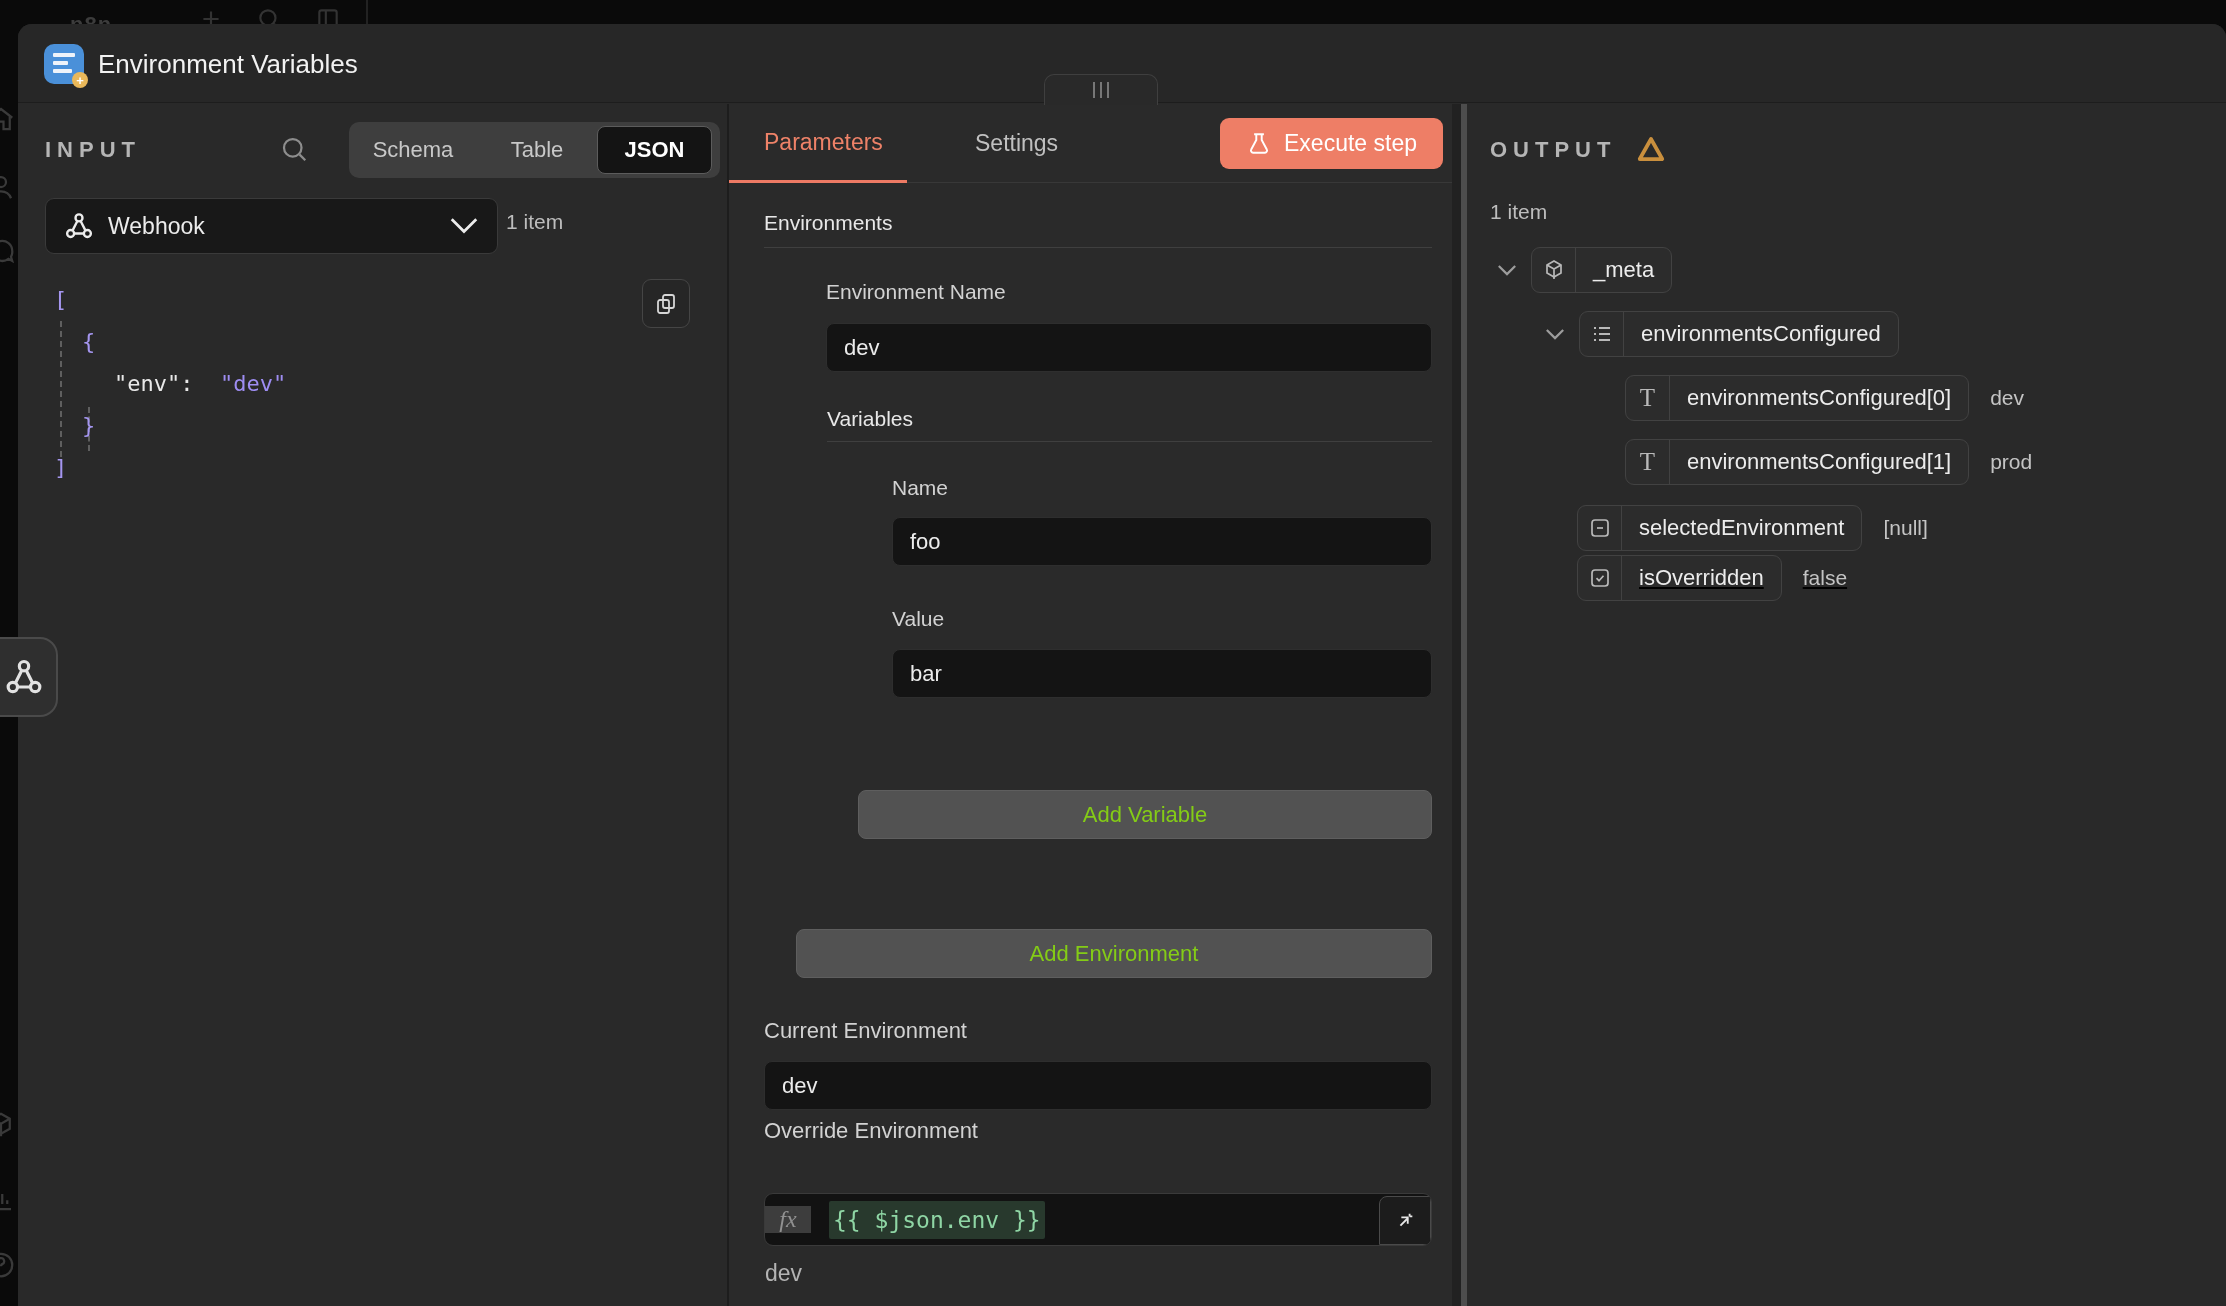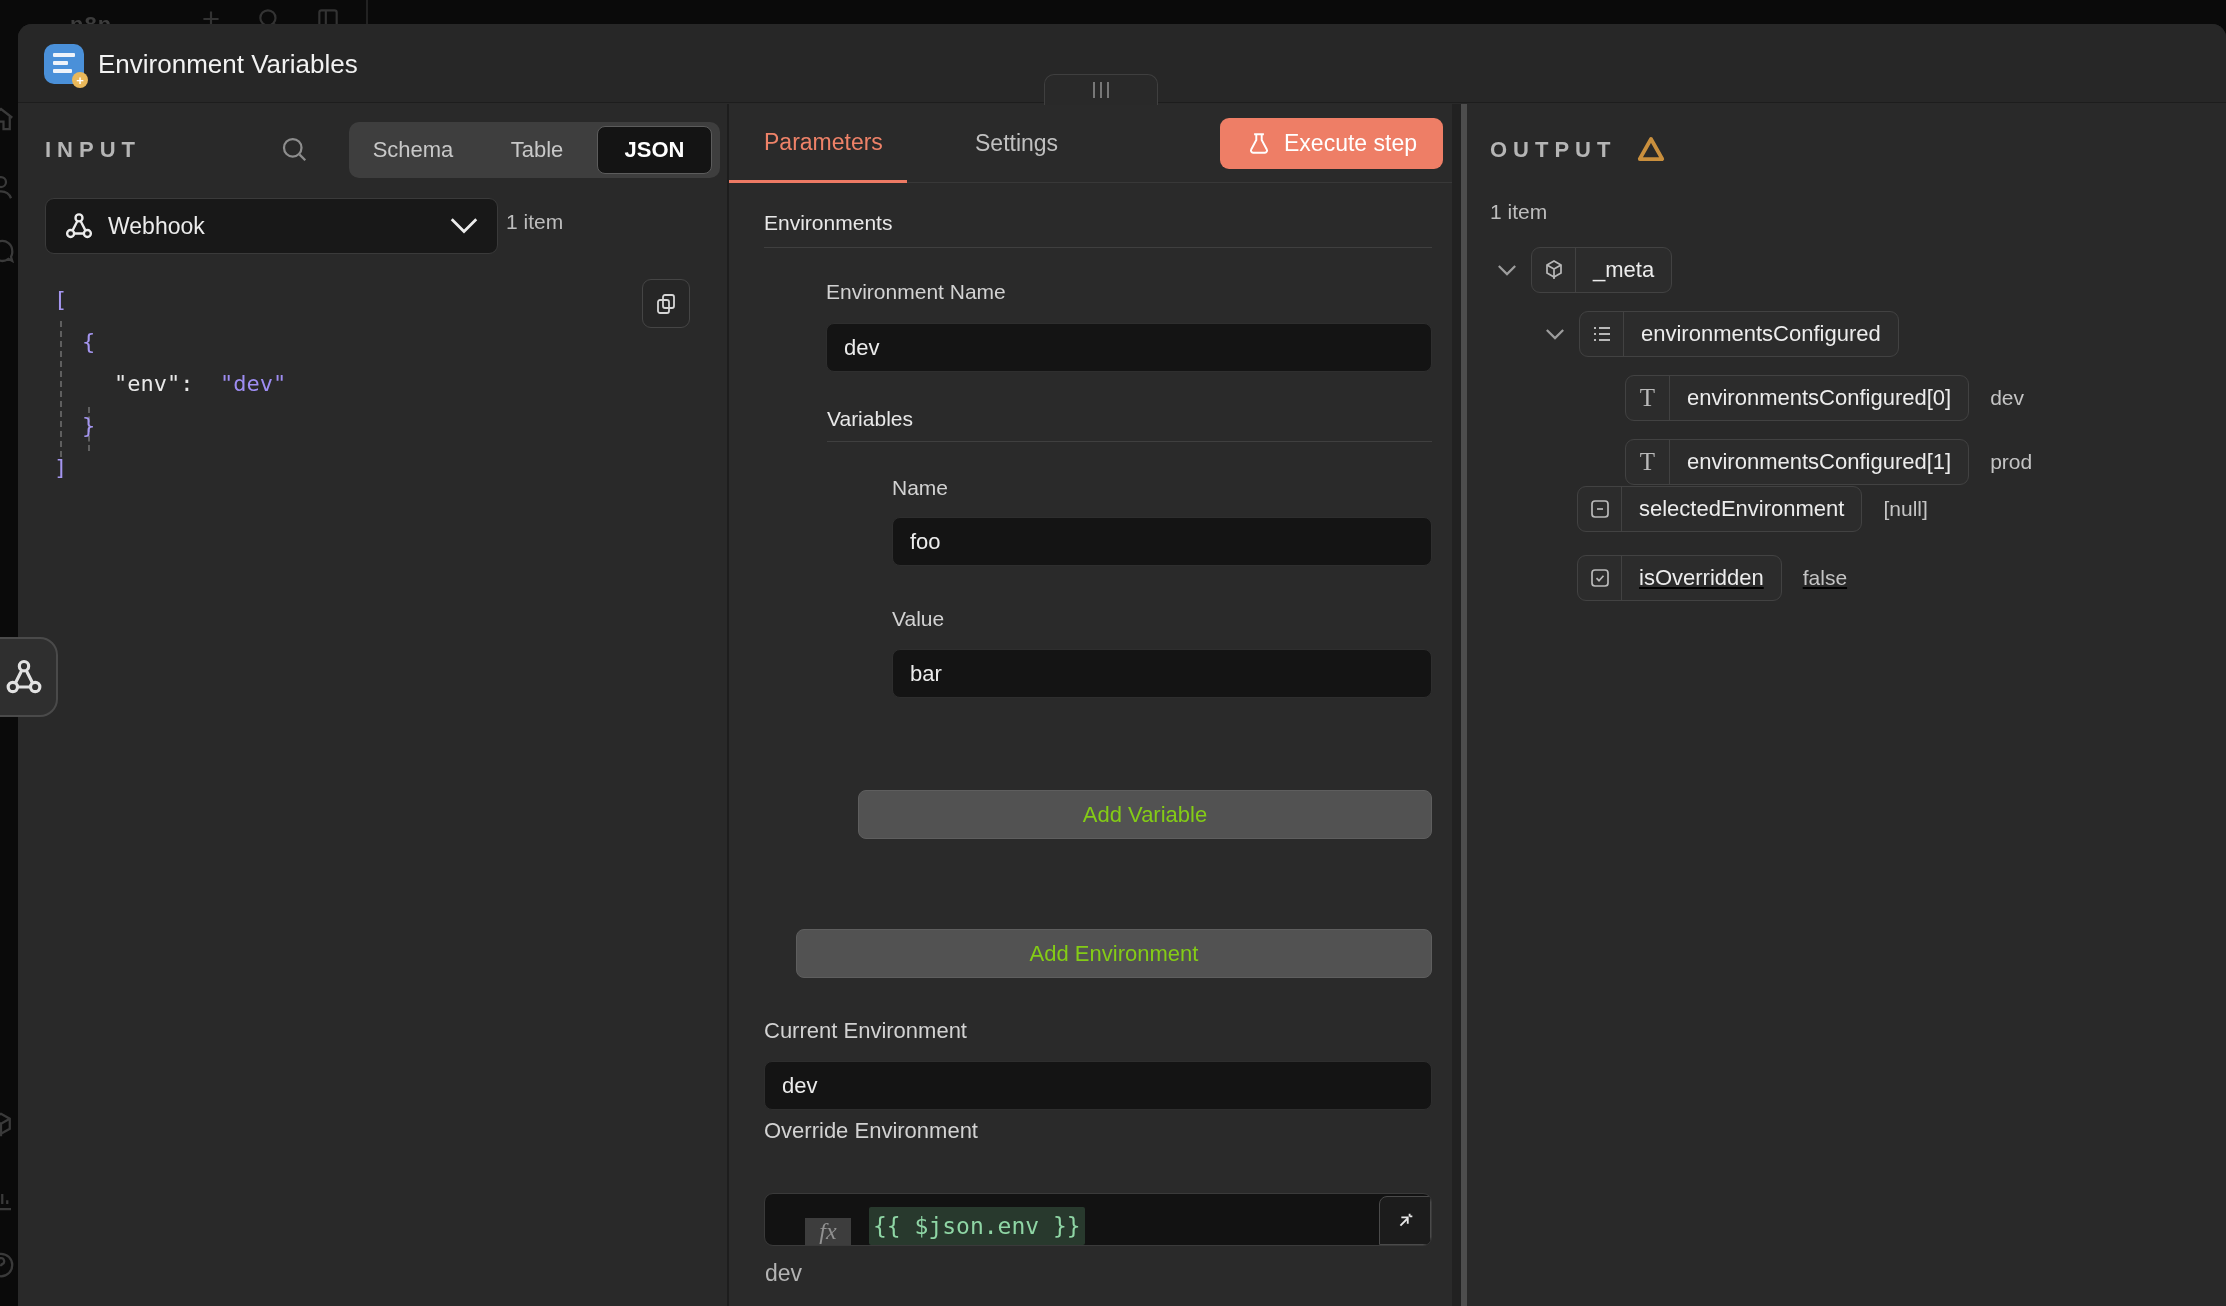--- a/index.html
+++ b/index.html
@@ -86,21 +86,21 @@
 
   .sec-heading { position:absolute; font-size:21px; color:#e8e8e8; font-weight:500; }
   .sec-divider { position:absolute; height:1px; background:#3f3f3f; }
   .fld-label { position:absolute; font-size:21px; color:#d2d2d2; }
   .txt-input { position:absolute; height:49px; background:#141414; border:1px solid #2e2e2e; border-radius:8px;
     color:#ececec; font-size:22px; font-family:inherit; padding:0 17px; }
   .gray-btn { position:absolute; height:49px; background:#525252; border:1px solid #5e5e5e; border-radius:8px;
     color:#84cc16; font-size:22px; font-family:inherit; cursor:pointer; }
 
   .expr-field { position:absolute; left:35px; top:1089px; width:668px; height:53px; background:#121212;
-    border:1px solid #3a3a3a; border-radius:9px; display:flex; align-items:flex-end; overflow:hidden;padding-left:40px; }
+    border:1px solid #3a3a3a; border-radius:9px; display:flex; align-items:center; overflow:hidden; }
   .fx-chip { width:46px; background:#3d3d3d; color:#919191; font-family:"Liberation Serif", serif; font-style:italic;
     font-size:24px; display:flex; align-items:center; justify-content:center; flex:none; cursor:pointer; }
   .expr-code { display:flex; align-items:center; padding-left:18px; font-family:"DejaVu Sans Mono", monospace; font-size:23px; }
   .expr-token { color:#8fd6a5; background:#28392d; padding:6px 4px; border-radius:2px; }
   .expr-expand { position:absolute; right:0; bottom:0; width:52px; height:49px; background:#1c1c1c; border:1px solid #4a4a4a;
     border-radius:8px 0 0 0; color:#e8e8e8; display:flex; align-items:center; justify-content:center; cursor:pointer; }
   .expr-result { position:absolute; left:36px; top:1156px; font-size:23px; color:#b3b3b3; }
 
   
   .output-label { left:23px; top:33px; }
@@ -109,21 +109,21 @@
   .tree-row { position:absolute; height:46px; display:flex; align-items:center; }
   .tree-chevron { width:20px; height:13px; color:#9d9d9d; margin-right:14px; cursor:pointer; flex:none; }
   .tree-pill { height:46px; display:inline-flex; align-items:stretch; border:1px solid #424242; border-radius:9px;
     background:rgba(255,255,255,0.015); cursor:pointer; }
   .pill-icon { width:44px; display:flex; align-items:center; justify-content:center; border-right:1px solid #424242; color:#b9b9b9; }
   .pill-icon svg { width:24px; height:24px; }
   .pill-icon .t-glyph { font-family:"Liberation Serif", serif; font-size:25px; color:#b9b9b9; }
   .pill-label { display:flex; align-items:center; padding:0 17px; font-size:22px; color:#ececec; }
   .tree-value { margin-left:21px; font-size:21px; color:#c4c4c4; }
   .r0 { top:143px; left:30px; } .r1 { top:207px; left:78px; } .r2 { top:271px; left:158px; }
-  .r3 { top:335px; left:158px; } .r4 { top:382px; left:110px;justify-content:space-between; } .r5 { top:451px; left:110px;text-decoration:underline; }
+  .r3 { top:335px; left:158px; } .r4 { top:401px; left:110px;justify-content:space-between; } .r5 { top:451px; left:110px;text-decoration:underline; }
 </style>
 </head>
 <body>
 
 <div class="screen">
 
   <div class="canvas-top">
     <span class="canvas-logo">n8n</span>
     <svg class="ct-icon" style="left:198px" width="26" height="26" viewBox="0 0 24 24" fill="none" stroke="currentColor" stroke-width="2">
         <path d="M12 5v14M5 12h14"></path>

